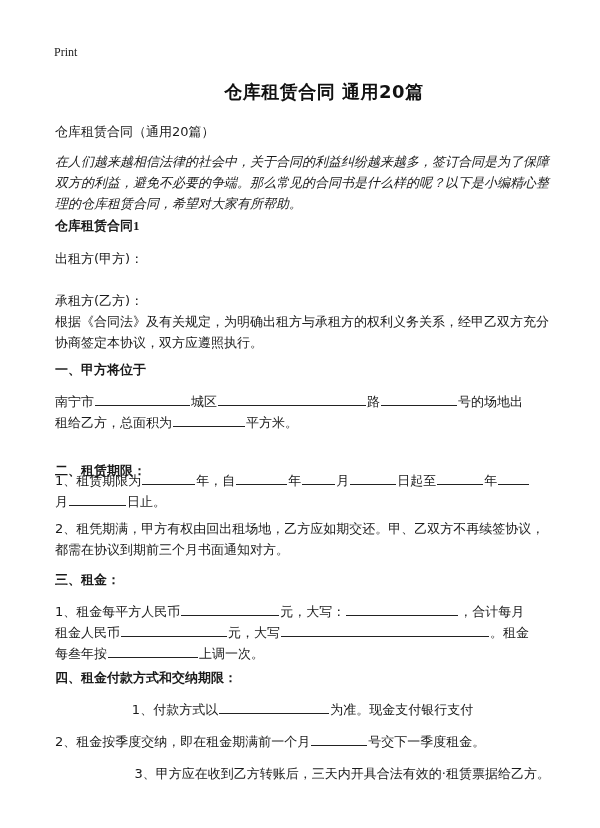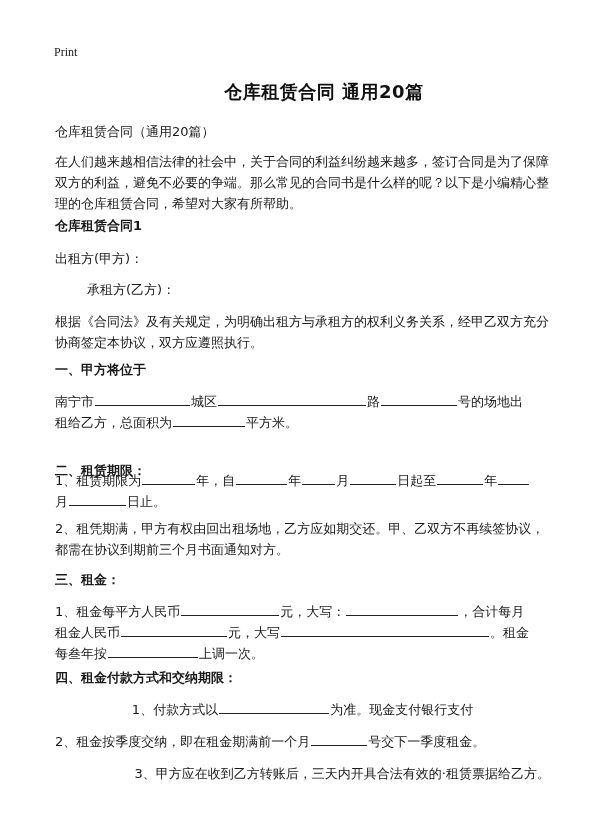--- a/index.html
+++ b/index.html
@@ -16,38 +16,38 @@
   .doc-title {
     position: absolute; left: 0; width: 600px; top: 80px;
     text-align: center; font-size: 18px; font-weight: bold; color: #111;
     letter-spacing: 0.5px;
     margin-left: 24px;
   }
   .block {
     position: absolute; left: 55px; width: 495px;
     font-size: 13px; line-height: 21px; color: #1a1a1a;
   }
-  .bold { font-weight: bold; }
+  .bold { font-weight: bold; font-family: Liberation Serif, serif; }
   .u {
     display: inline-block; border-bottom: 1px solid #222;
     height: 14px; vertical-align: baseline; margin: 0 1px;
   }
 </style>
 </head>
 <body>
 
 <div class="print-label">Print</div>
 <div class="doc-title">仓库租赁合同 通用20篇</div>
 
 <div class="block" style="top:121px;">仓库租赁合同（通用20篇）</div>
-<div class="block" style="top:151px;">在人们越来越相信法律的社会中，关于合同的利益纠纷越来越多，签订合同是为了保障双方的利益，避免不必要的争端。那么常见的合同书是什么样的呢？以下是小编精心整理的仓库租赁合同，希望对大家有所帮助。</div>
+<div class="block" style="top:151px;font-style:italic;">在人们越来越相信法律的社会中，关于合同的利益纠纷越来越多，签订合同是为了保障双方的利益，避免不必要的争端。那么常见的合同书是什么样的呢？以下是小编精心整理的仓库租赁合同，希望对大家有所帮助。</div>
 
 <div class="block bold" style="top:215px;">仓库租赁合同1</div>
 <div class="block" style="top:248px;">出租方(甲方)：</div>
-<div class="block" style="top:279px;margin-left:32px;">承租方(乙方)：</div>
+<div class="block" style="top:290px;">承租方(乙方)：</div>
 <div class="block" style="top:311px;">根据《合同法》及有关规定，为明确出租方与承租方的权利义务关系，经甲乙双方充分协商签定本协议，双方应遵照执行。</div>
 
 <div class="block bold" style="top:359px;">一、甲方将位于</div>
 <div class="block" style="top:391px;">
   <span>南宁市</span><span class="u" style="width:95px"></span><span>城区</span><span class="u" style="width:148px"></span><span>路</span><span class="u" style="width:76px"></span><span>号的场地出</span><br>
   <span>租给乙方，总面积为</span><span class="u" style="width:72px"></span><span>平方米。</span>
 </div>
 
 <div class="block bold" style="top:460px;">二、租赁期限：</div>
 <div class="block" style="top:470px;">

